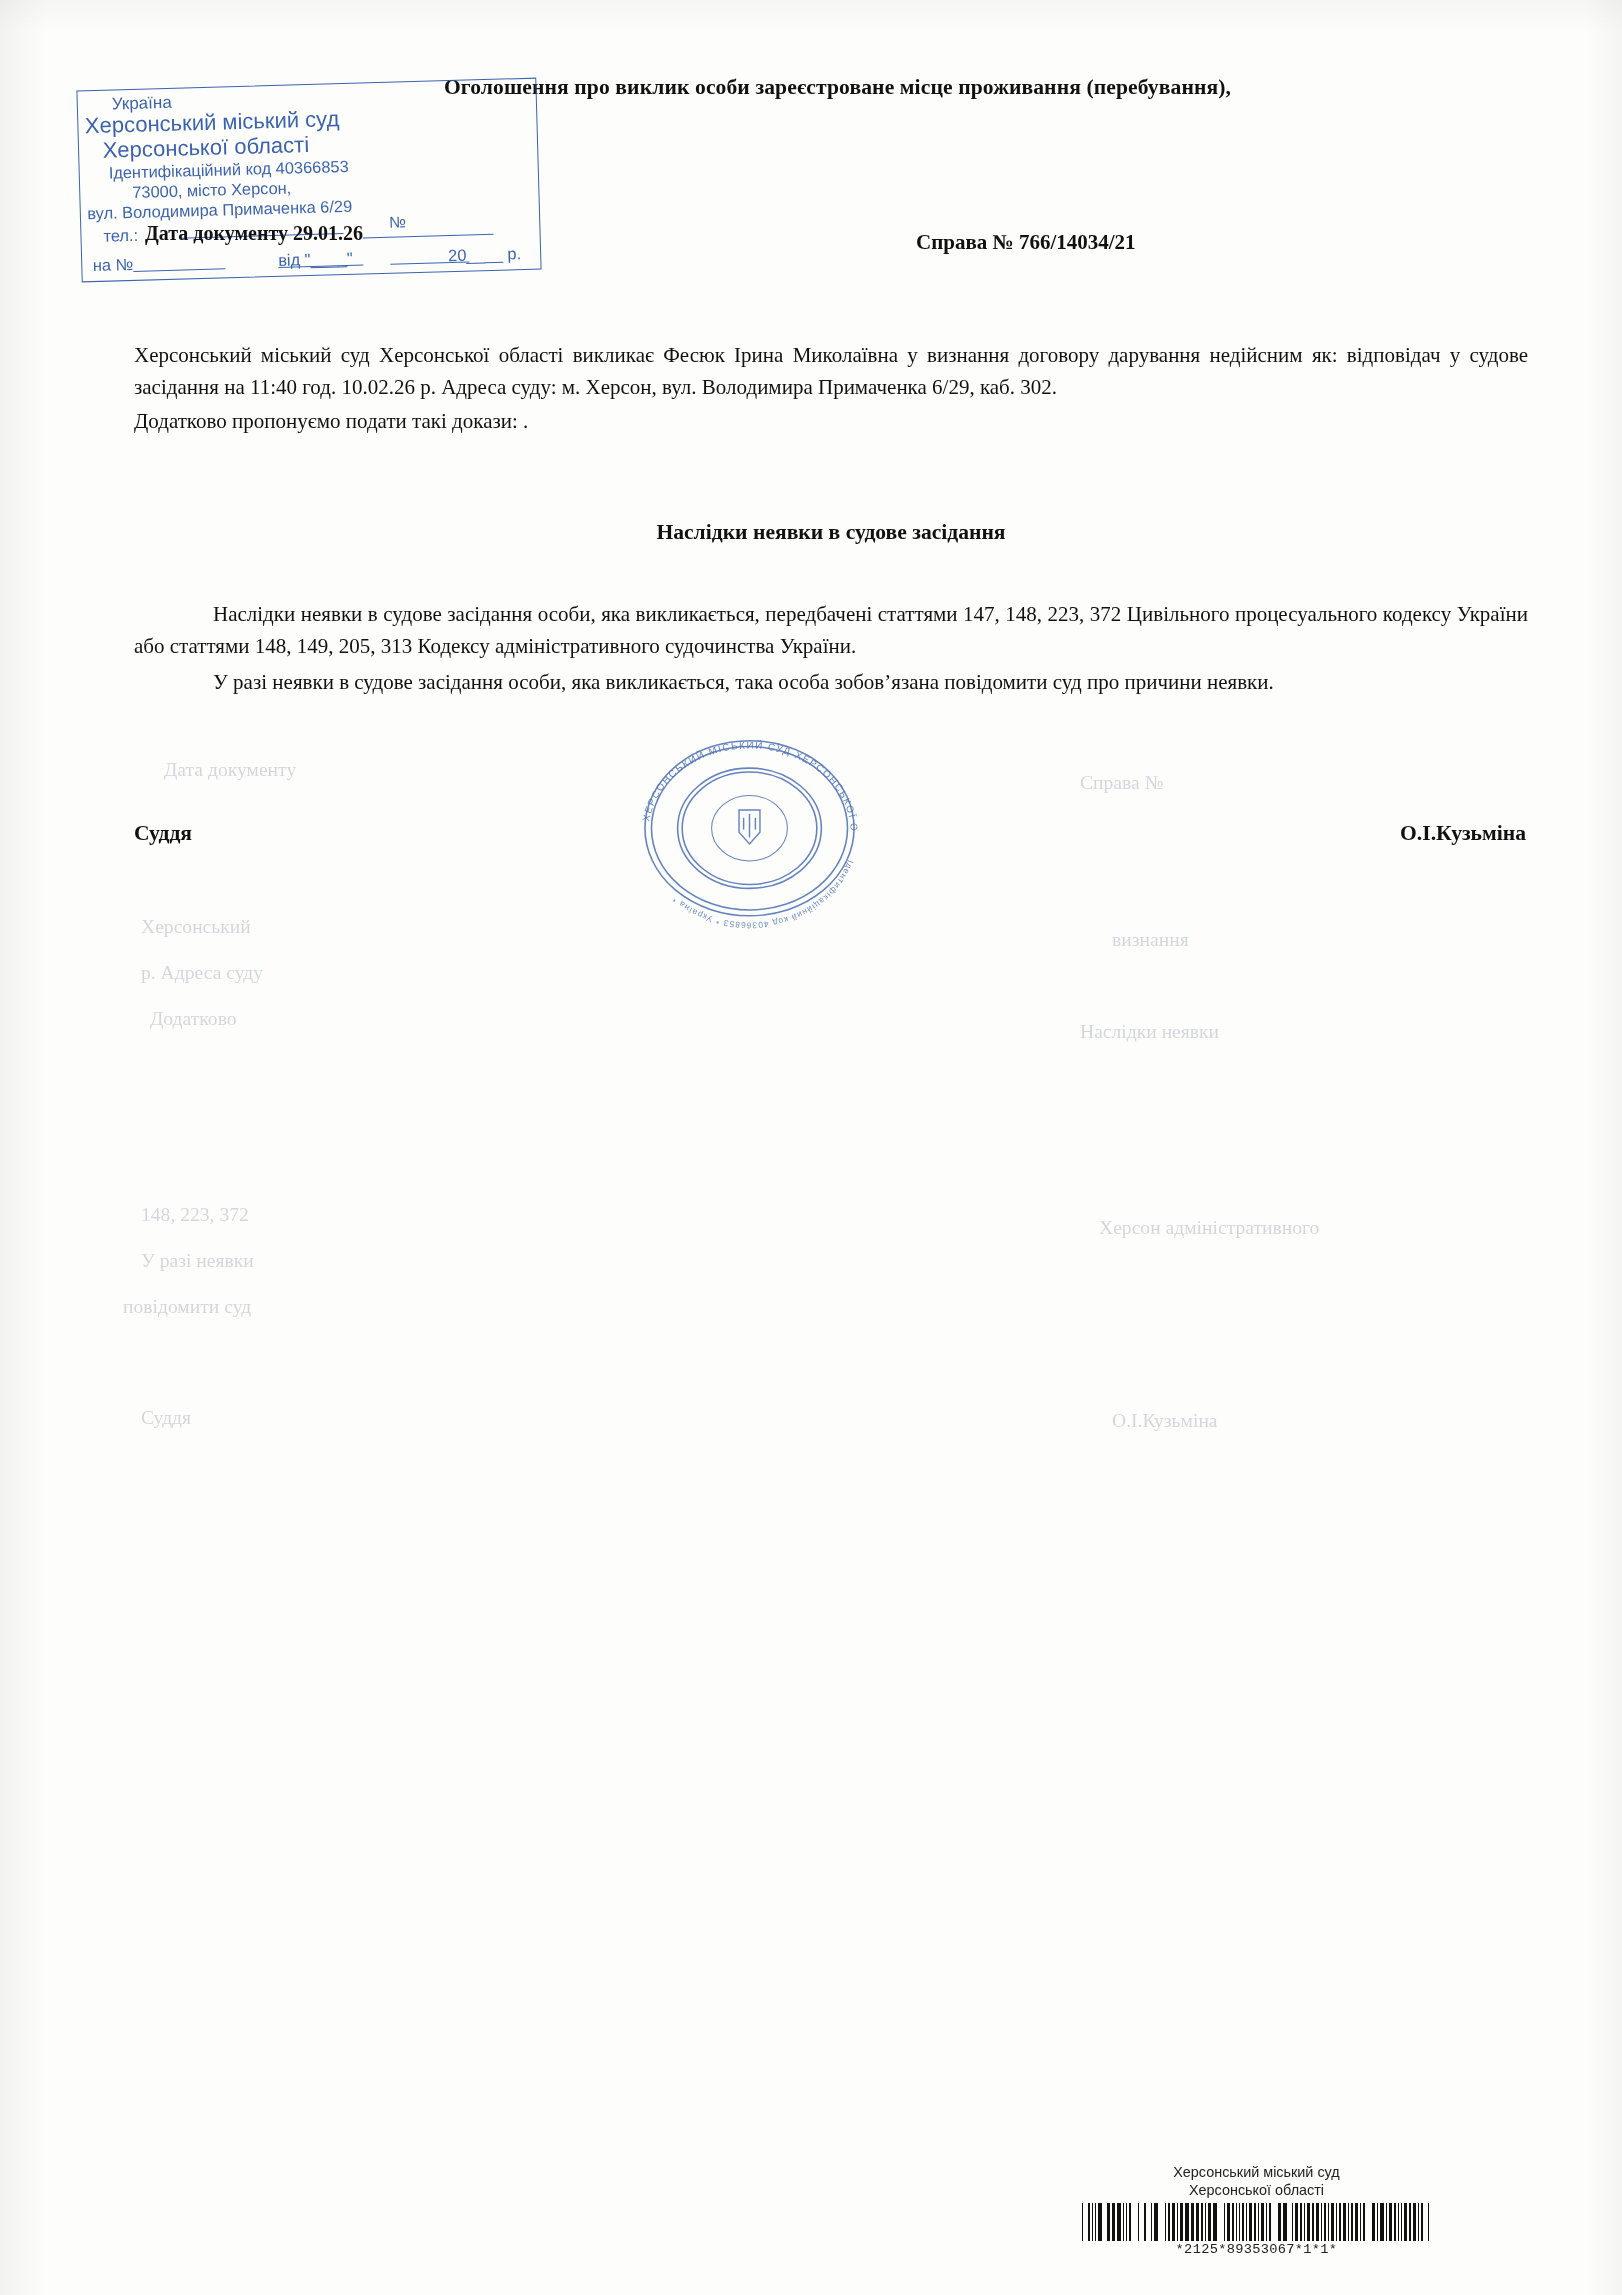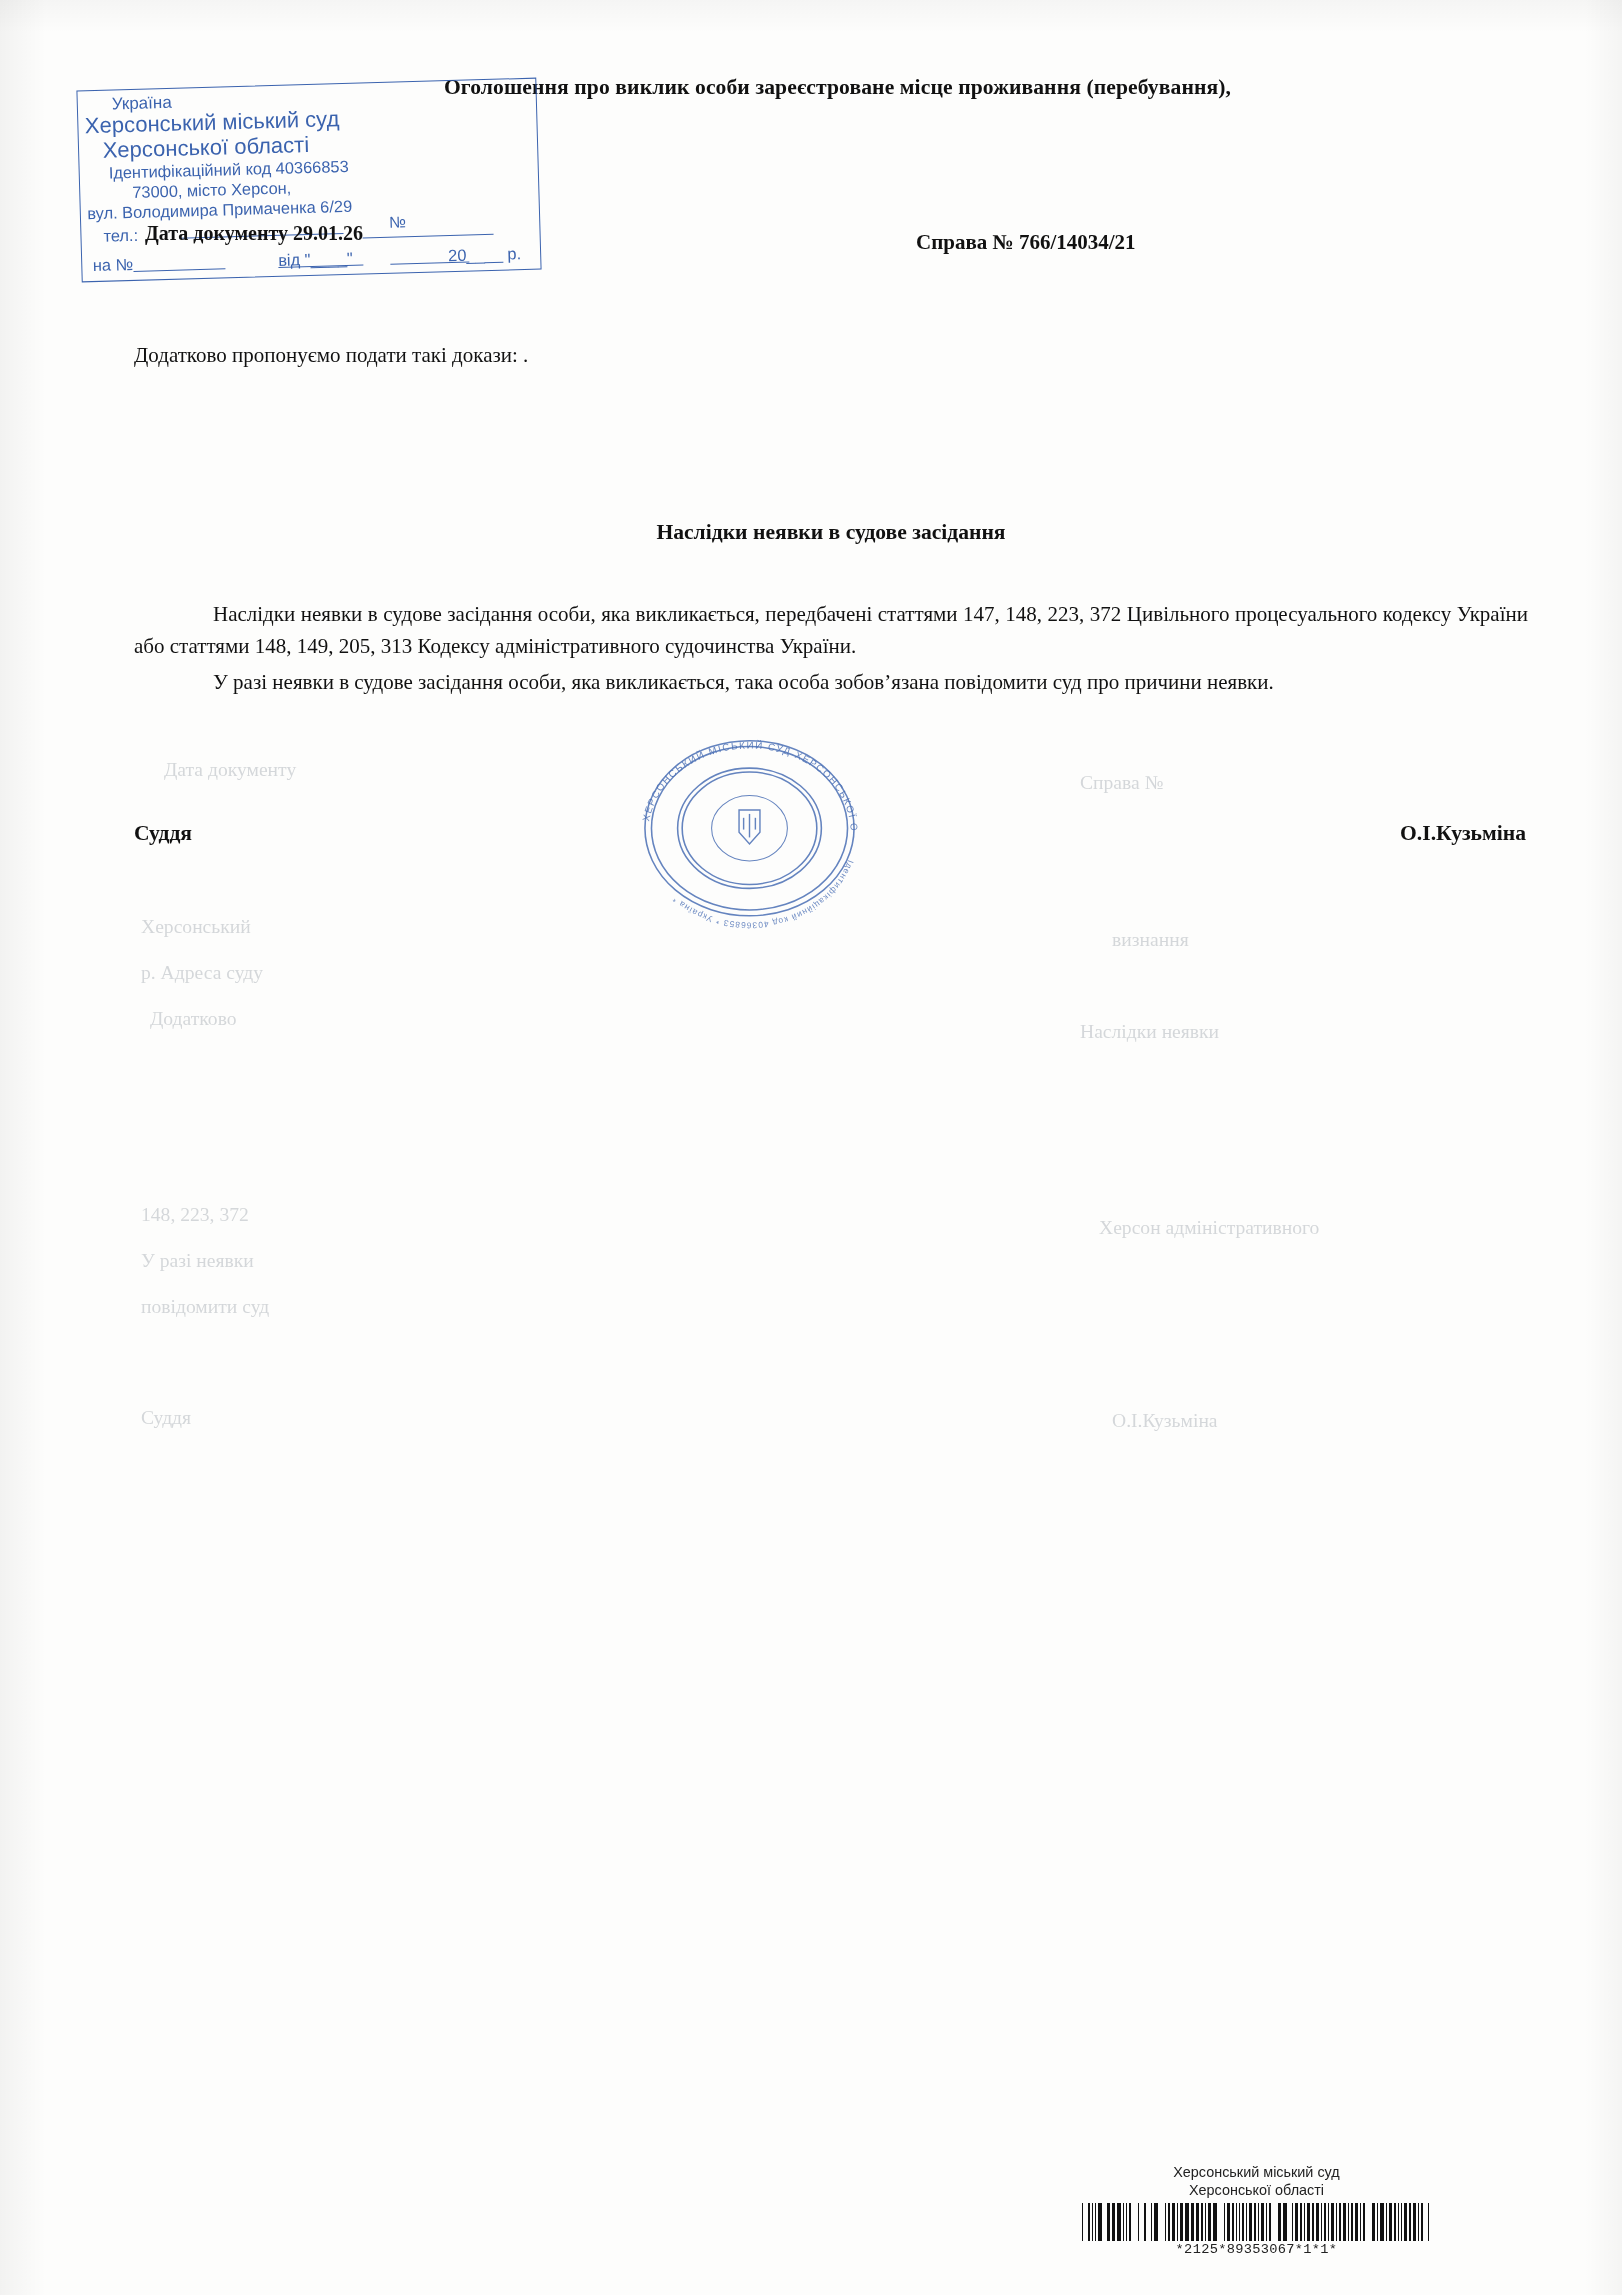--- a/index.html
+++ b/index.html
@@ -247,20 +247,21 @@
     <div class="os-rule os-rule-d"></div>
     <div class="os-rule os-rule-e"></div>
   </div>
 
   <div class="doc-date">Дата документу 29.01.26</div>
   <div class="case-no">
     <span>Справа № </span><span class="num">766/14034/21</span>
   </div>
 
   <div class="body-block">
+    <p>Херсонський міський суд Херсонської області викликає Фесюк Ірина Миколаївна у визнання договору дарування недійсним  як: відповідач у судове засідання  на  11:40 год. 10.02.26 р. Адреса суду: м. Херсон, вул. Володимира Примаченка  6/29, каб. 302.</p>
     <p class="p-indent">Додатково пропонуємо подати такі докази: .</p>
   </div>
 
   <div class="section-heading">Наслідки неявки в судове засідання</div>
 
   <div class="body-block2">
     <p class="p-indent">Наслідки неявки в судове засідання особи, яка викликається, передбачені статтями 147, 148, 223, 372 Цивільного процесуального кодексу України або статтями 148, 149, 205, 313 Кодексу адміністративного судочинства України.</p>
     <p class="p-indent">У разі неявки в судове засідання особи, яка викликається, така особа зобов’язана повідомити суд про причини неявки.</p>
   </div>
 
@@ -297,21 +298,21 @@
   <div class="ghost" style="left:164px; top:759px;">Дата документу</div>
   <div class="ghost" style="left:1080px; top:772px;">Справа №</div>
   <div class="ghost" style="left:141px; top:916px;">Херсонський</div>
   <div class="ghost" style="left:1112px; top:929px;">визнання</div>
   <div class="ghost" style="left:141px; top:962px;">р. Адреса суду</div>
   <div class="ghost" style="left:150px; top:1008px;text-align:right;">Додатково</div>
   <div class="ghost" style="left:1080px; top:1021px;">Наслідки неявки</div>
   <div class="ghost" style="left:141px; top:1204px;">148, 223, 372</div>
   <div class="ghost" style="left:1099px; top:1217px;">Херсон адміністративного</div>
   <div class="ghost" style="left:141px; top:1250px;">У разі неявки</div>
-  <div class="ghost" style="left:141px; top:1296px;">повідомити суд</div>
+  <div class="ghost" style="left:123px; top:1296px;">повідомити суд</div>
   <div class="ghost" style="left:141px; top:1407px;">Суддя</div>
   <div class="ghost" style="left:1112px; top:1410px;">О.І.Кузьміна</div>
 
   <div class="footer">
     <div class="f-line">Херсонський міський суд</div>
     <div class="f-line">Херсонської області</div>
     <div class="barcode" id="barcode">
         <i style="width: 1.3px; opacity: 1;"></i>
         <i style="width: 1.3px; opacity: 0;"></i>
         <i style="width: 1.3px; opacity: 1;"></i>

